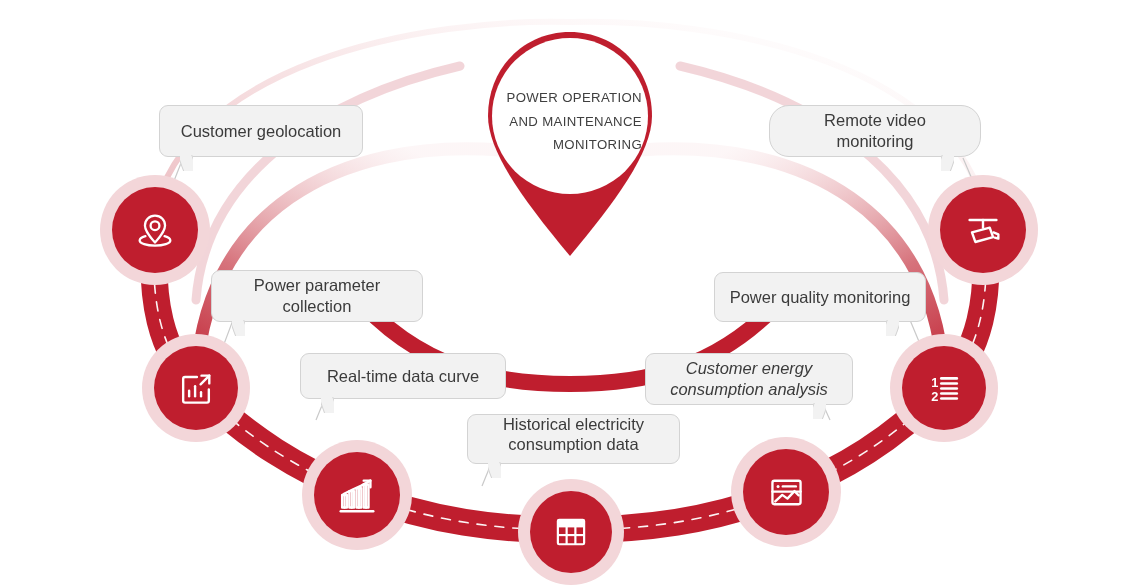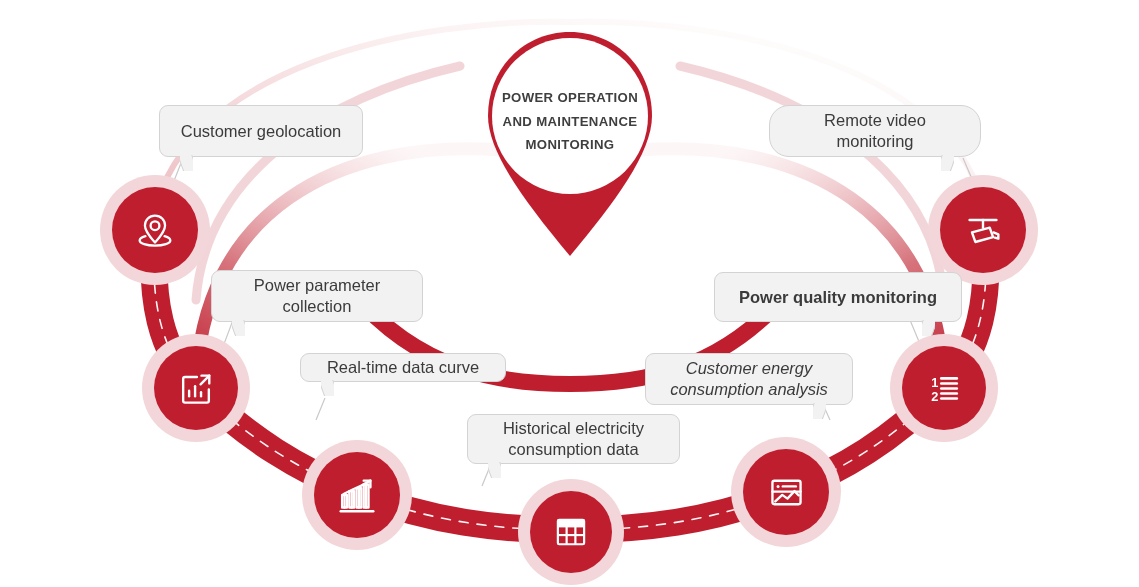--- a/index.html
+++ b/index.html
@@ -103,23 +103,23 @@
     top: 28px;
     width: 172px;
     height: 232px;
   }
   #center-pin .pin-svg { position: absolute; left: 0; top: 0; }
   #center-pin .pin-text {
     position: absolute;
     left: 14px;
     top: 58px;
     width: 144px;
-    text-align: center;
+    text-align: right;
     font-size: 13.2px;
-    font-weight: bold;
+    font-weight: normal;
     letter-spacing: 0.35px;
     line-height: 1.78;
     color: #3f3f3f;
     white-space: pre-line;
   }
 </style>
 </head>
 <body>
 
 <div id="stage">
@@ -319,35 +319,35 @@
     <span class="tail"></span>
     <span>Remote video monitoring</span>
   </div>
 
   <div class="label tail-left" style="left:211px; top:270px; width:212px; height:52px;">
     <span class="tail"></span>
     <span>Power parameter
 collection</span>
   </div>
 
-  <div class="label tail-right" style="left:714px; top:272px; width:248px; height:50px;font-weight:bold;">
+  <div class="label tail-right" style="left:714px; top:272px; width:212px; height:50px;">
     <span class="tail"></span>
     <span>Power quality monitoring</span>
   </div>
 
-  <div class="label tail-left" style="left:300px; top:353px; width:206px; height:29px;">
+  <div class="label tail-left" style="left:300px; top:353px; width:206px; height:46px;">
     <span class="tail"></span>
     <span>Real-time data curve</span>
   </div>
 
   <div class="label tail-right" style="left:645px; top:353px; width:208px; height:52px;font-style:italic;">
     <span class="tail"></span>
     <span>Customer energy
 consumption analysis</span>
   </div>
 
-  <div class="label tail-left" style="left:467px; top:414px; width:213px; height:50px;">
+  <div class="label tail-left" style="left:467px; top:414px; width:213px; height:50px;align-items:flex-end;">
     <span class="tail"></span>
     <span>Historical electricity
 consumption data</span>
   </div>
 
 </div>
 
 </body></html>

